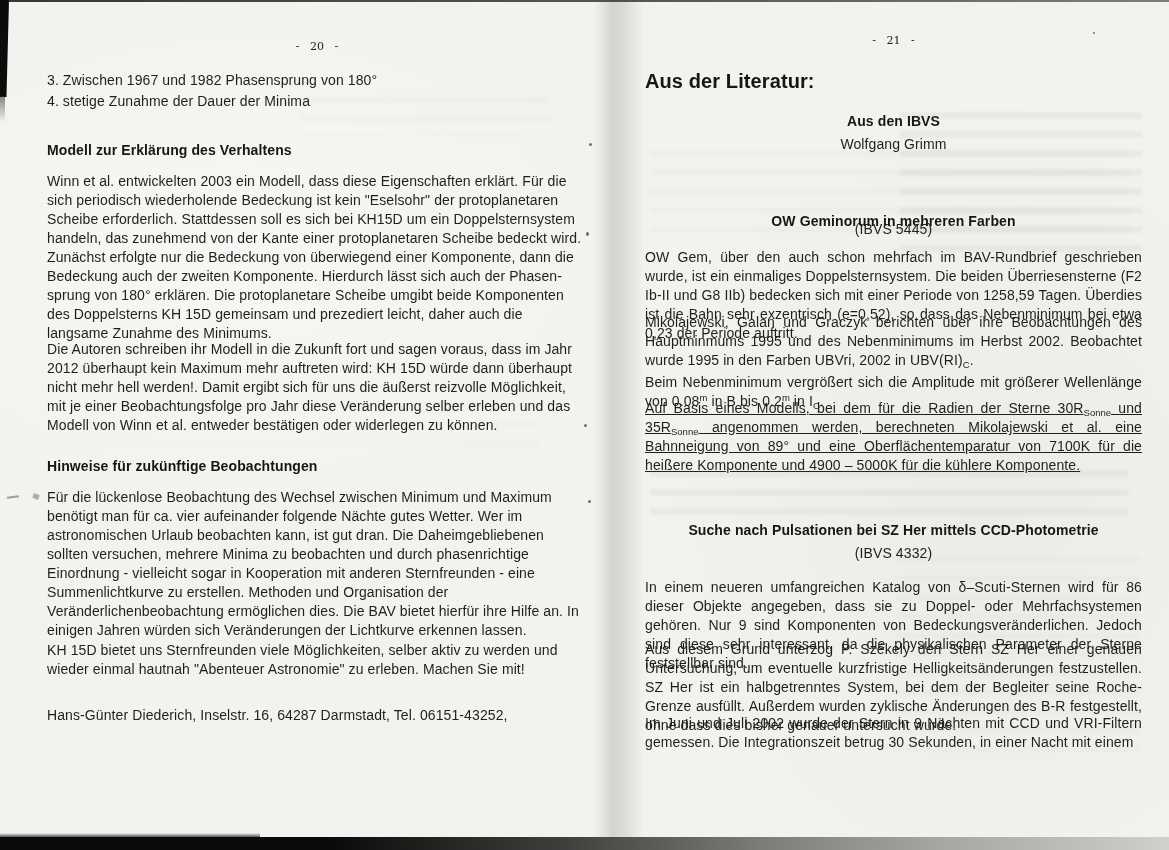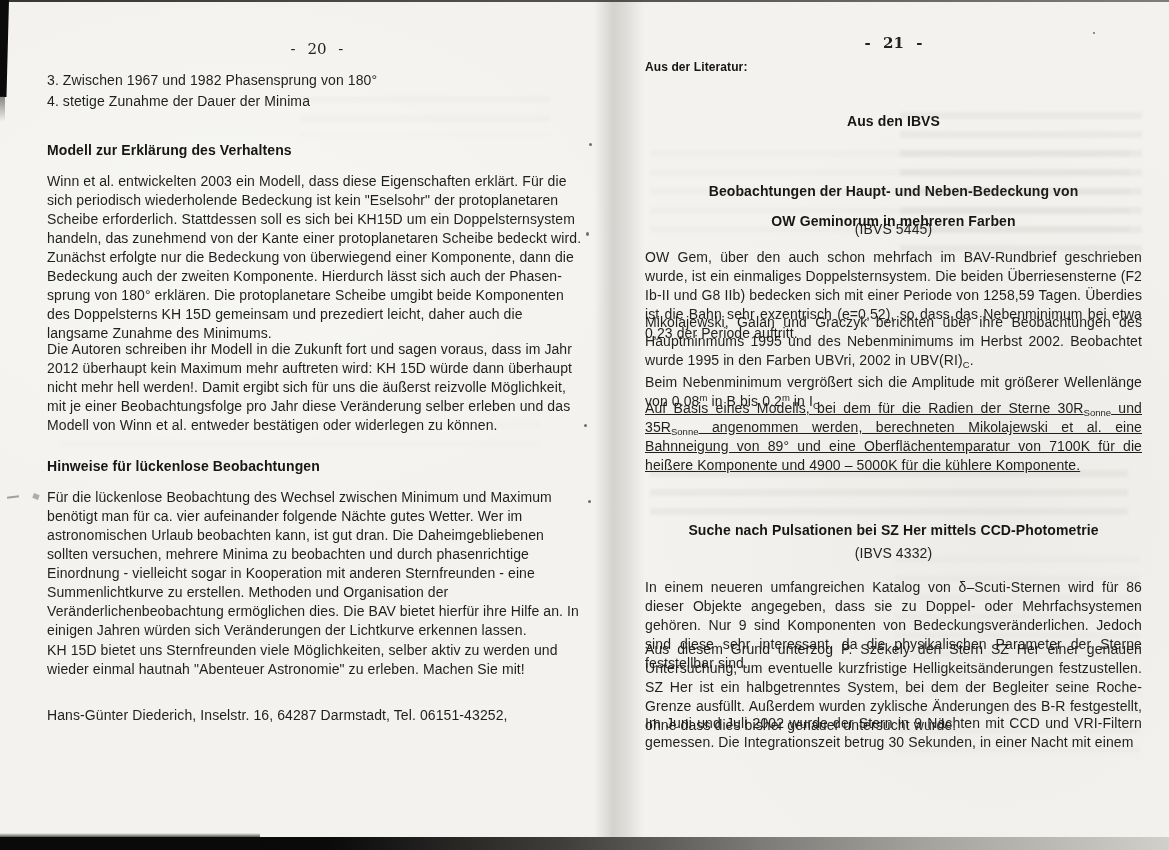--- a/index.html
+++ b/index.html
@@ -28,21 +28,21 @@
   .body-text {
     font-size: 14px;
     line-height: 19px;
     letter-spacing: 0.1px;
   }
   .justified { text-align: justify; }
   .bold { font-weight: bold; color: #161616; }
   .centered { text-align: center; }
   .pagenum {
     font-family: "DejaVu Serif", serif;
-    font-size: 15px;
+    font-size: 11px;
     text-align: center;
     word-spacing: 7px;
     color: #222;
   }
   sup, sub { font-size: 9.5px; line-height: 0; letter-spacing: 0; }
   sup { vertical-align: 5px; }
   sub { vertical-align: -3px; }
 
   
   .top-edge-line {
@@ -109,39 +109,39 @@
 
     <div class="block body-text" style="top:71px;">3. Zwischen 1967 und 1982 Phasensprung von 180°</div>
     <div class="block body-text" style="top:92px;">4. stetige Zunahme der Dauer der Minima</div>
 
     <div class="block body-text bold" style="top:141px;">Modell zur Erklärung des Verhaltens</div>
 
     <div class="block body-text" style="top:172px;">Winn et al. entwickelten 2003 ein Modell, dass diese Eigenschaften erklärt. Für die sich periodisch wiederholende Bedeckung ist kein "Eselsohr" der protoplanetaren Scheibe erforderlich. Stattdessen soll es sich bei KH15D um ein Doppelsternsystem handeln, das zunehmend von der Kante einer protoplanetaren Scheibe bedeckt wird. Zunächst erfolgte nur die Bedeckung von überwiegend einer Komponente, dann die Bedeckung auch der zweiten Komponente. Hierdurch lässt sich auch der Phasen­sprung von 180° erklären. Die protoplanetare Scheibe umgibt beide Komponenten des Doppelsterns KH 15D gemeinsam und prezediert leicht, daher auch die langsame Zunahme des Minimums.</div>
 
     <div class="block body-text" style="top:340px;">Die Autoren schreiben ihr Modell in die Zukunft fort und sagen voraus, dass im Jahr 2012 überhaupt kein Maximum mehr auftreten wird: KH 15D würde dann überhaupt nicht mehr hell werden!. Damit ergibt sich für uns die äußerst reizvolle Möglichkeit, mit je einer Beobachtungsfolge pro Jahr diese Veränderung selber erleben und das Modell von Winn et al. entweder bestätigen oder widerlegen zu können.</div>
 
-    <div class="block body-text bold" style="top:457px;">Hinweise für lückenlose Beobachtungen</div>
+    <div class="block body-text bold" style="top:457px;">Hinweise für zukünftige Beobachtungen</div>
 
     <div class="block body-text" style="top:488px;">Für die lückenlose Beobachtung des Wechsel zwischen Minimum und Maximum benötigt man für ca. vier aufeinander folgende Nächte gutes Wetter. Wer im astronomischen Urlaub beobachten kann, ist gut dran. Die Daheimgebliebenen sollten versuchen, mehrere Minima zu beobachten und durch phasenrichtige Einordnung - vielleicht sogar in Kooperation mit anderen Sternfreunden - eine Summenlichtkurve zu erstellen. Methoden und Organisation der Veränderlichenbeobachtung ermöglichen dies. Die BAV bietet hierfür ihre Hilfe an. In einigen Jahren würden sich Verände­rungen der Lichtkurve erkennen lassen.</div>
 
     <div class="block body-text" style="top:641px;">KH 15D bietet uns Sternfreunden viele Möglichkeiten, selber aktiv zu werden und wieder einmal hautnah "Abenteuer Astronomie" zu erleben. Machen Sie mit!</div>
 
     <div class="block body-text" style="top:706px;">
       <div>Hans-Günter Diederich, Inselstr. 16, 64287 Darmstadt, Tel. 06151-43252,</div>
     </div>
   </div>
 
   <div class="page page-right">
-    <div class="block pagenum" style="top:34px;font-weight:bold;">- 21 -</div>
+    <div class="block pagenum" style="top:34px;">- 21 -</div>
 
-    <div class="block body-text bold" style="top:58px; font-size:12px;">Aus der Literatur:</div>
+    <div class="block body-text bold" style="top:72px; font-size:20px;">Aus der Literatur:</div>
 
     <div class="block body-text bold centered" style="top:112px;">Aus den IBVS</div>
+    <div class="block body-text centered" style="top:135px;">Wolfgang Grimm</div>
 
-    <div class="block body-text bold centered" style="top:182px;">Beobachtungen der Haupt- und Neben-Bedeckung von</div>
     <div class="block body-text bold centered" style="top:212px;">OW Geminorum in mehreren Farben</div>
     <div class="block body-text centered" style="top:220px;">(IBVS 5445)</div>
 
     <div class="block body-text justified" style="top:248px;">OW Gem, über den auch schon mehrfach im BAV-Rundbrief geschrieben wurde, ist ein einmaliges Doppelsternsystem. Die beiden Überriesensterne (F2 Ib-II und G8 IIb) bedecken sich mit einer Periode von 1258,59 Tagen. Überdies ist die Bahn sehr exzentrisch (e=0,52), so dass das Nebenminimum bei etwa 0,23 der Periode auftritt.</div>
 
     <div class="block body-text justified" style="top:313px;"><span>Mikolajewski, Galan und Graczyk berichten über ihre Beobachtungen des Hauptminmums 1995 und des Nebenminimums im Herbst 2002. Beobachtet wurde 1995 in den Farben UBVri, 2002 in UBV(RI)</span><sub>C</sub><span>.</span></div>
 
     <div class="block body-text justified" style="top:373px;"><span>Beim Nebenminimum vergrößert sich die Amplitude mit größerer Wellenlänge von 0.08</span><sup>m</sup><span> in B bis 0.2</span><sup>m</sup><span> in I</span><sub>C</sub><span>.</span></div>
 
     <div class="block body-text justified" style="top:399px;text-decoration:underline;"><span>Auf Basis eines Modells, bei dem für die Radien der Sterne 30R</span><sub>Sonne</sub><span> und 35R</span><sub>Sonne</sub><span> angenommen werden, berechneten Mikolajewski et al. eine Bahnneigung von 89° und eine Oberflächentemparatur von 7100K für die heißere Komponente und 4900 – 5000K für die kühlere Komponente.</span></div>

